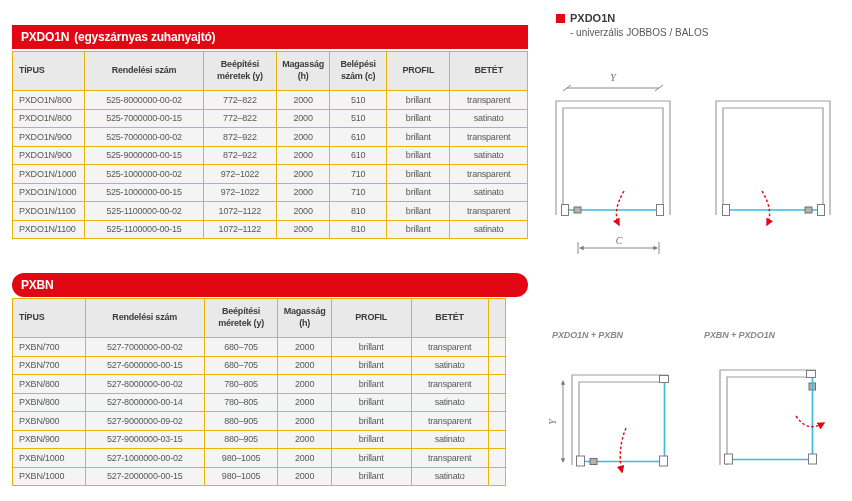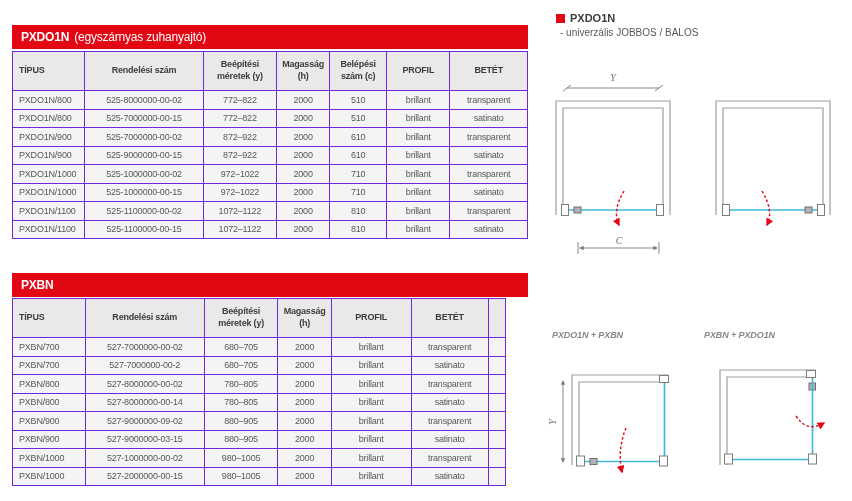--- a/index.html
+++ b/index.html
@@ -4,39 +4,39 @@
 <style>
   html,body{margin:0;padding:0;background:#fff;}
   .page{position:relative;width:852px;height:501px;background:#fff;overflow:hidden;
         font-family:"Liberation Sans",sans-serif;-webkit-font-smoothing:antialiased;}
 
   
   .titlebar{position:absolute;left:12px;width:516px;height:24px;background:#e30613;
             color:#fff;display:flex;align-items:center;padding:0 0 0 9px;box-sizing:border-box;
             font-size:12px;letter-spacing:-0.2px;white-space:nowrap;}
   .titlebar .prod{font-weight:800;}
-  .titlebar .suffix{font-weight:400;margin-left:5px;}
+  .titlebar .suffix{font-weight:700;margin-left:5px;}
 
   
   table.spec{position:absolute;left:12px;border-collapse:separate;border-spacing:1.5px 1px;
-             table-layout:fixed;background:#6d28d9;}
+             table-layout:fixed;background:#eab308;}
   table.spec th{background:#e9e9e9;color:#3c3c3b;font-weight:bold;font-size:9px;
                 line-height:1.3;text-align:center;vertical-align:middle;padding:2px 1px;
                 height:34px;letter-spacing:-0.2px;}
   table.spec td{background:#f4f4f4;color:#58585a;font-size:9px;text-align:center;
                 vertical-align:middle;height:17.5px;padding:0 1px;letter-spacing:-0.2px;
                 white-space:nowrap;overflow:hidden;}
   table.spec th:first-child, table.spec td:first-child{text-align:left;padding-left:6px;}
 
   
   .legend{position:absolute;left:556px;top:12px;}
   .legend .sq{position:absolute;left:0;top:2px;width:9px;height:9px;background:#e30613;}
   .legend .ttl{position:absolute;left:14px;top:0;font-size:11px;font-weight:bold;
                color:#3c3c3b;white-space:nowrap;}
-  .legend .sub{position:absolute;left:4px;top:15px;font-size:10px;color:#58585a;
+  .legend .sub{position:absolute;left:14px;top:15px;font-size:10px;color:#58585a;
                white-space:nowrap;}
 
   
   svg{position:absolute;overflow:visible;}
   .wall{fill:none;stroke:#9d9d9c;stroke-width:1.2;}
   .glass{stroke:#3fb9dc;stroke-width:1.7;fill:none;}
   .profile{fill:#ffffff;stroke:#7c7c7b;stroke-width:1;}
   .hinge{fill:#b3b3b2;stroke:#6f6f6e;stroke-width:1;}
   .dim{stroke:#7a7a7a;stroke-width:0.9;fill:none;}
   .tick{stroke:#7a7a7a;stroke-width:0.9;}
@@ -144,21 +144,21 @@
           <td>525-1100000-00-15</td>
           <td>1072–1122</td>
           <td>2000</td>
           <td>810</td>
           <td>brillant</td>
           <td>satinato</td>
         </tr>
       </tbody>
   </table>
 
-  <div class="titlebar" style="top:273px;">
+  <div class="titlebar" style="top:273px;border-radius:12px;">
     <span class="prod">PXBN</span>
   </div>
 
   <table class="spec" style="top:298px;width:494px;">
     <colgroup>
       <col style="width:70px">
         <col style="width:115px">
         <col style="width:71px">
       <col style="width:51px">
         <col style="width:77px">
@@ -181,21 +181,21 @@
           <td>PXBN/700</td>
           <td>527-7000000-00-02</td>
           <td>680–705</td>
           <td>2000</td>
           <td>brillant</td>
           <td>transparent</td>
           <td></td>
         </tr>
         <tr>
           <td>PXBN/700</td>
-          <td>527-7000000-00-2</td>
+          <td>527-6000000-00-15</td>
           <td>680–705</td>
           <td>2000</td>
           <td>brillant</td>
           <td>satinato</td>
           <td></td>
         </tr>
         <tr>
           <td>PXBN/800</td>
           <td>527-8000000-00-02</td>
           <td>780–805</td>

